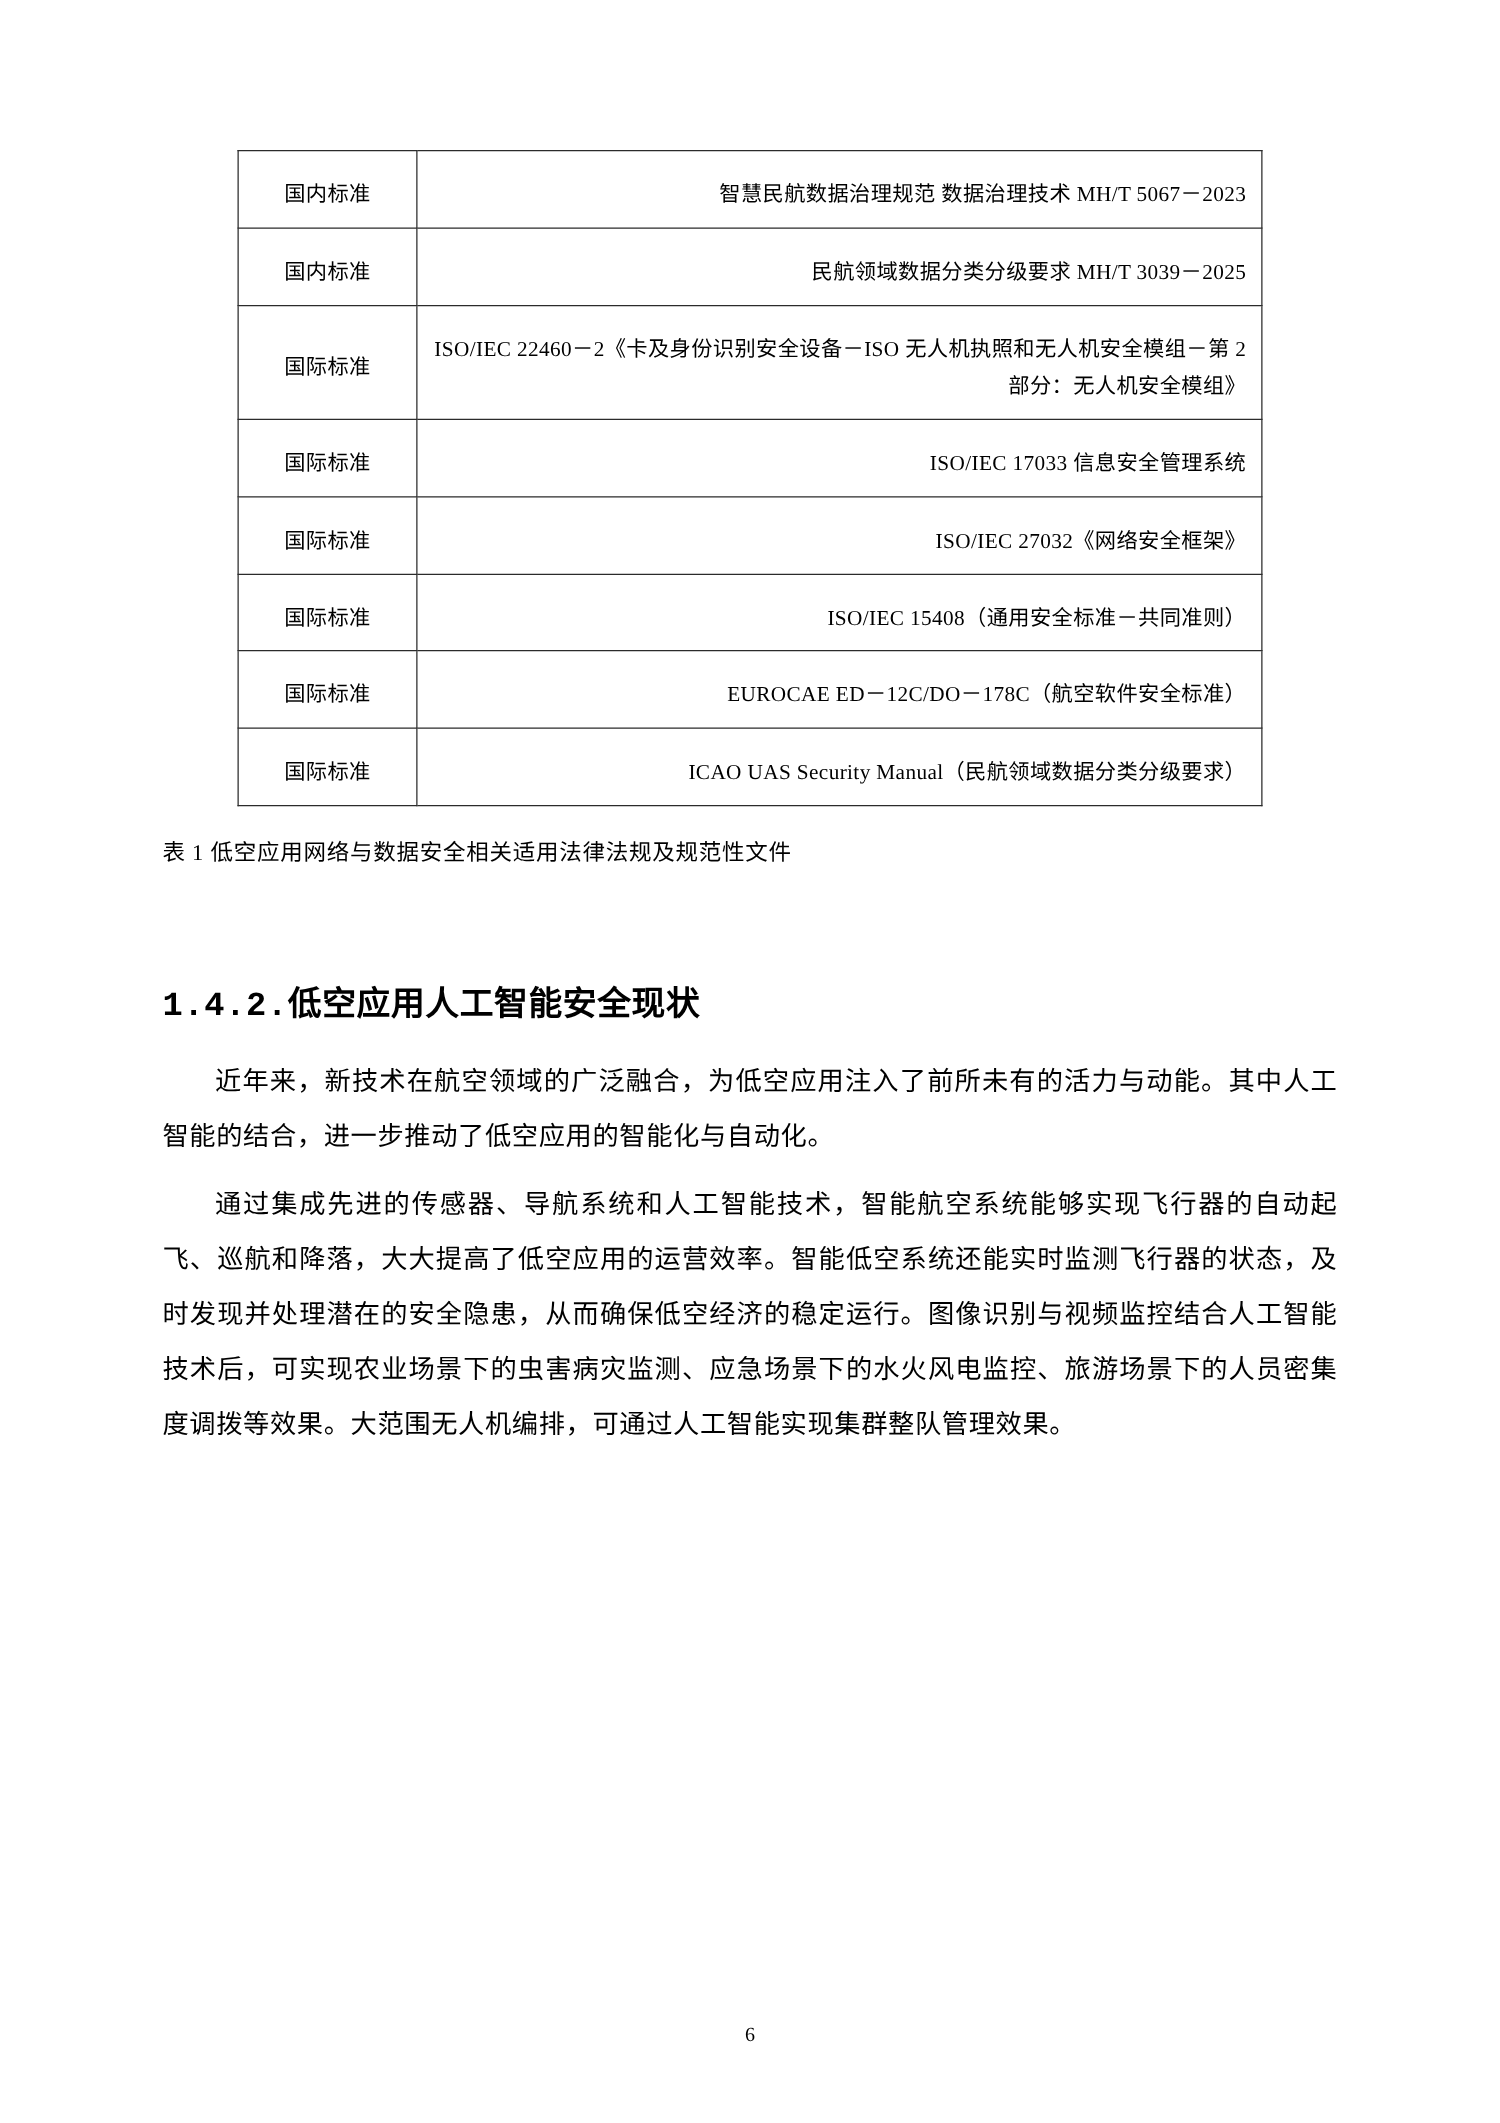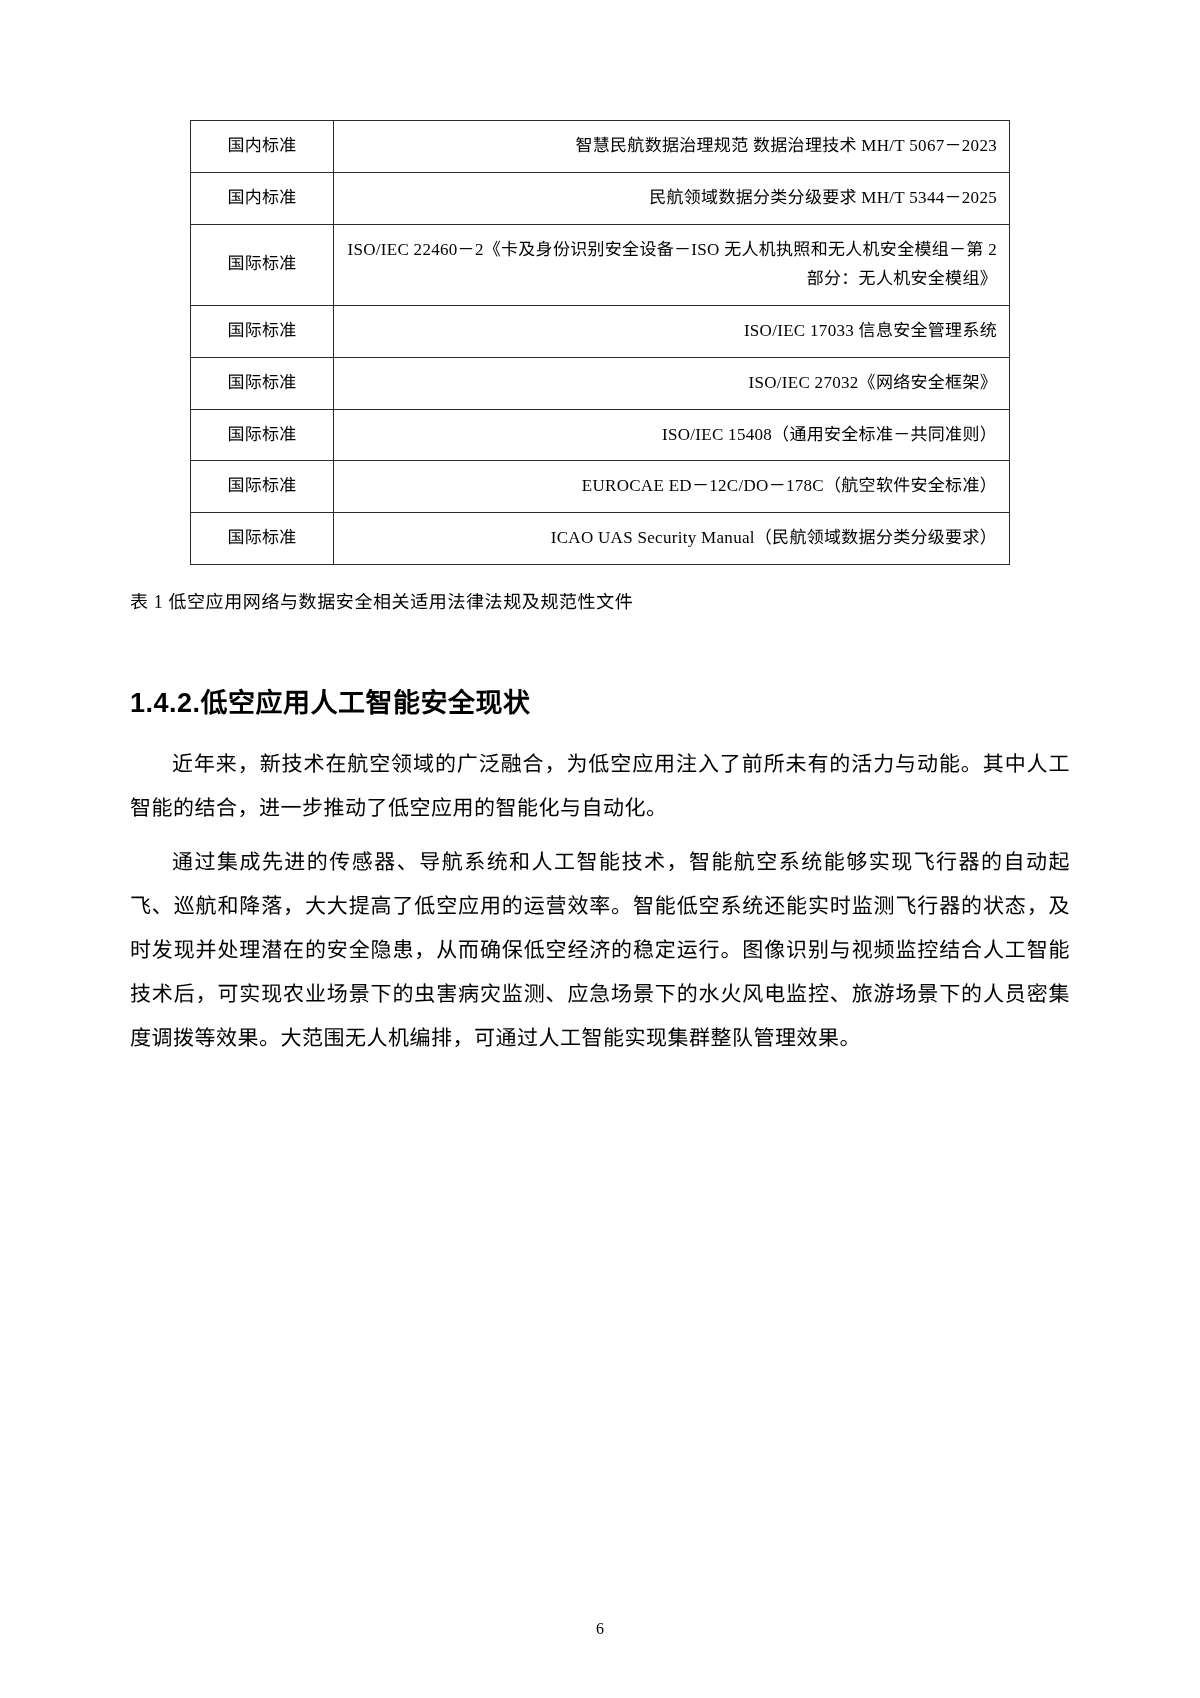--- a/index.html
+++ b/index.html
@@ -25,21 +25,21 @@
 
   
   table.std-table {
     border-collapse: collapse;
     width: 820px;
     margin: 0 auto;
     table-layout: fixed;
   }
   table.std-table td {
     border: 1px solid #2b2b2b;
-    padding: 10px 12px 11px 12px;
+    padding: 20px 12px 11px 12px;
     font-size: 17px;
     line-height: 1.75;
     vertical-align: middle;
     font-family: "Liberation Serif", "DejaVu Serif", serif;
     letter-spacing: 0.3px;
   }
   table.std-table td.cat {
     width: 118px;
     text-align: center;
     white-space: nowrap;
@@ -50,24 +50,24 @@
 
   .table-caption {
     text-align: left;
     font-size: 18px;
     margin-top: 22px;
     letter-spacing: 0.6px;
   }
 
   
   h2.section-heading {
-    font-family: Liberation Sans, sans-serif;
+    font-family: Liberation Mono, monospace;
     font-weight: bold;
     font-size: 27px;
-    margin: 68px 0 22px 0;
+    margin: 88px 0 22px 0;
     letter-spacing: 0.5px;
   }
 
   
   p.body-par {
     font-size: 21px;
     line-height: 2.1;
     text-align: justify;
     text-justify: inter-ideograph;
     margin: 0 0 10px 0;
@@ -92,21 +92,21 @@
 <div class="page">
 
   <table class="std-table">
     <tbody>
       <tr>
         <td class="cat">国内标准</td>
         <td class="desc">智慧民航数据治理规范 数据治理技术 MH/T 5067－2023</td>
       </tr>
       <tr>
         <td class="cat">国内标准</td>
-        <td class="desc">民航领域数据分类分级要求 MH/T 5344－2025</td>
+        <td class="desc">民航领域数据分类分级要求 MH/T 3039－2025</td>
       </tr>
       <tr>
         <td class="cat">国际标准</td>
         <td class="desc">ISO/IEC 22460－2《卡及身份识别安全设备－ISO 无人机执照和无人机安全模组－第 2 部分：无人机安全模组》</td>
       </tr>
       <tr>
         <td class="cat">国际标准</td>
         <td class="desc">ISO/IEC 17033 信息安全管理系统</td>
       </tr>
       <tr>

